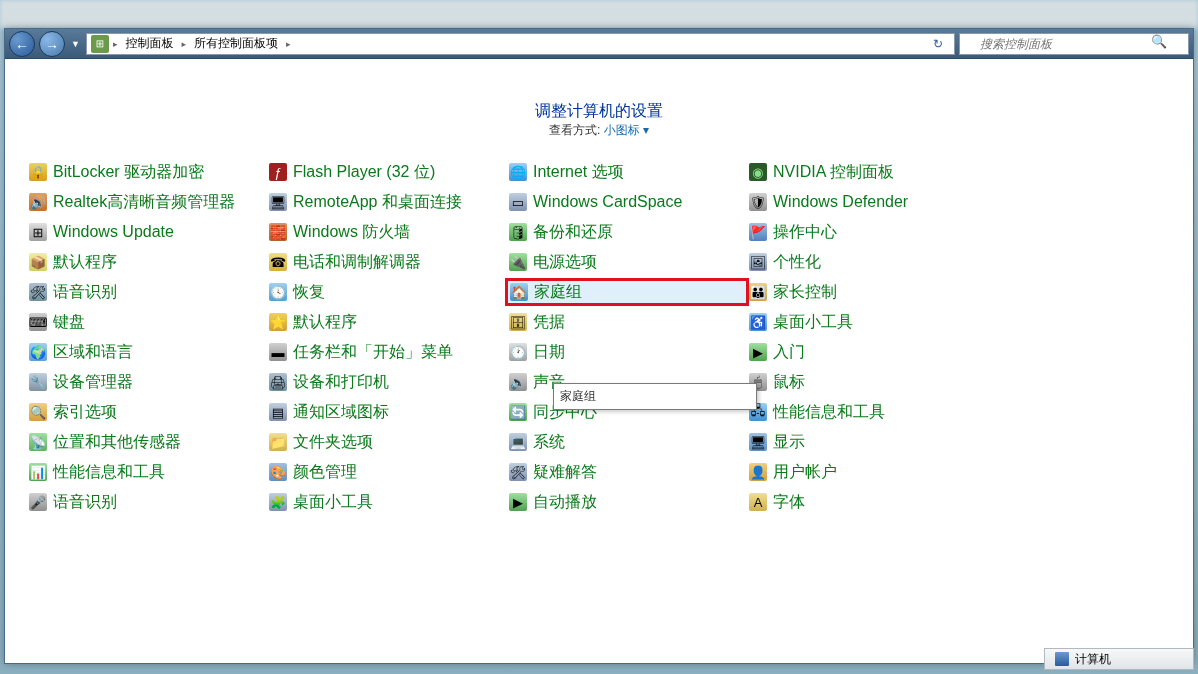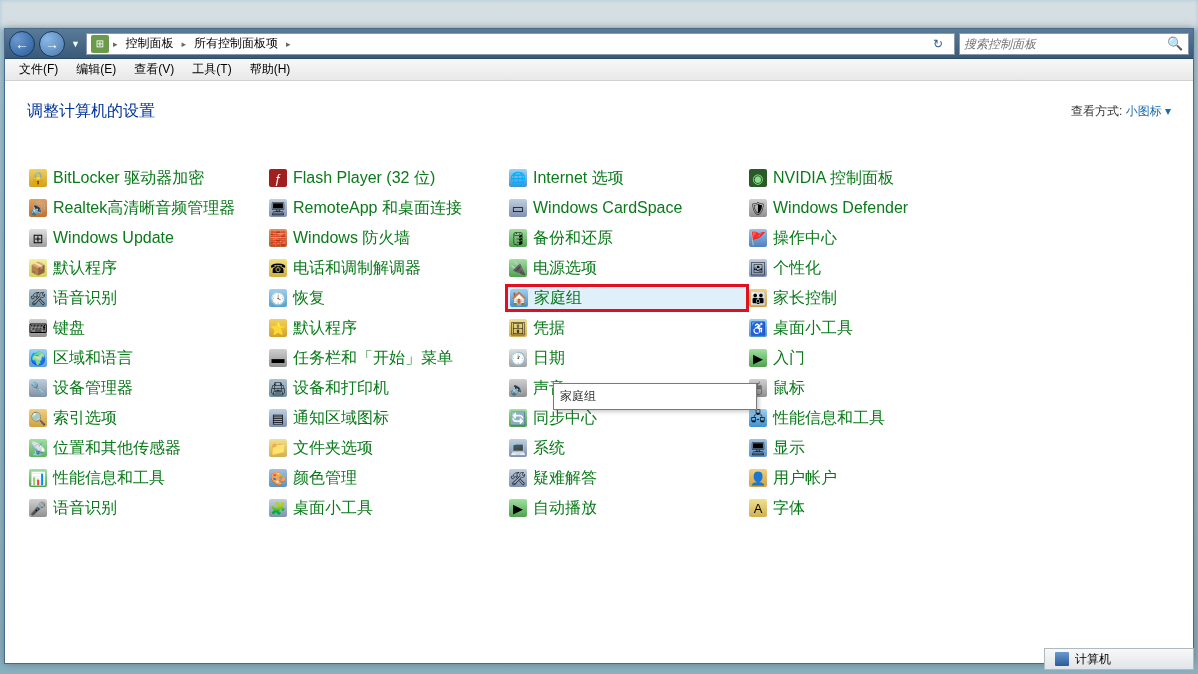--- a/index.html
+++ b/index.html
@@ -14,31 +14,31 @@
 
 .navbar { height: 30px; background: linear-gradient(to bottom, #5a7a9a 0%, #3a5a7a 100%); display: flex; align-items: center; padding: 0 4px; gap: 4px; border-bottom: 1px solid #2a4a6a; }
 .nav-btn { width: 26px; height: 26px; border-radius: 50%; background: radial-gradient(circle at 30% 30%, #6a9acf, #2a5a9a); display: flex; align-items: center; justify-content: center; color: #fff; font-size: 14px; cursor: pointer; border: 1px solid #1a3a5a; }
 .nav-btn.fwd { background: radial-gradient(circle at 30% 30%, #8ab8e8, #4a7aaa); }
 .dropdown-arrow { color: #fff; font-size: 9px; cursor: pointer; padding: 0 2px; }
 .addr-icon { width: 18px; height: 18px; background: #6a9a4a; display: inline-flex; align-items: center; justify-content: center; font-size: 10px; color: #fff; border-radius: 2px; }
 .breadcrumb { flex: 1; height: 22px; background: #fff; border: 1px solid #8a9aaa; display: flex; align-items: center; padding: 0 4px; gap: 4px; font-size: 12px; }
 .breadcrumb span.sep { color: #666; font-size: 9px; }
 .breadcrumb span.crumb { cursor: pointer; padding: 2px 4px; }
 .refresh-btn { width: 24px; height: 22px; display: flex; align-items: center; justify-content: center; color: #2a5a9a; cursor: pointer; }
-.search { width: 230px; height: 22px; background: #fff; border: 1px solid #8a9aaa; display: flex; align-items: center; padding: 0 4px; font-size: 12px; color: #888; }
+.search { width: 230px; height: 22px; background: #fff; border: 1px solid #8a9aaa; display: flex; padding: 0 20px; font-size: 12px; color: #888; }
 .search input { flex: 1; border: none; outline: none; font-size: 12px; font-style: italic; color: #6a6a6a; }
 .search-icon { color: #4a7aac; cursor: pointer; font-size: 13px; }
 
 
 .menubar { height: 22px; background: linear-gradient(to bottom, #f8f8f8, #e8e8e8); border-bottom: 1px solid #d0d0d0; display: flex; align-items: center; padding: 0 6px; gap: 2px; font-size: 12px; }
 .menubar span { padding: 2px 8px; cursor: pointer; }
 
 
 .content { position: absolute; top: 54px; left: 0; right: 0; bottom: 0; padding: 18px 22px; overflow: auto; }
-.heading-row { display: flex; justify-content: space-between; align-items: center; margin-bottom: 44px; }
+.heading-row { display: flex; justify-content: space-between; align-items: center; margin-bottom: 21px; flex-direction: column; }
 .heading { font-size: 16px; color: #003399; }
 .view-by { font-size: 12px; color: #333; }
 .view-by a { color: #1a6aa8; text-decoration: none; cursor: pointer; }
 
 .grid { display: grid; grid-template-columns: repeat(4, 240px); column-gap: 0; row-gap: 6px; }
 .item { display: flex; align-items: center; gap: 6px; height: 24px; padding: 1px 2px; cursor: pointer; }
 .item.selected { background: #e0f0fa; border: 1px solid #7ab8e0; }
 .item.highlighted { outline: 3px solid #e01020; outline-offset: -1px; }
 .item .icon { width: 18px; height: 18px; flex-shrink: 0; display: flex; align-items: center; justify-content: center; font-size: 13px; border-radius: 2px; }
 .item .label { font-size: 16px; color: #0a7a1a; }
@@ -121,27 +121,20 @@
       <span class="sep">▸</span>
       <span style="flex:1"></span>
       <span class="refresh-btn">↻</span>
     </div>
     <div class="search">
       <input placeholder="搜索控制面板" style="">
       <span class="search-icon">🔍</span>
     </div>
   </div>
 
-  <div class="menubar">
-    <span>文件(F)</span>
-    <span>编辑(E)</span>
-    <span>查看(V)</span>
-    <span>工具(T)</span>
-    <span>帮助(H)</span>
-  </div>
 
   <div class="content">
     <div class="heading-row">
       <div class="heading">调整计算机的设置</div>
       <div class="view-by">
         <span>查看方式:</span>
         <a>小图标 ▾</a>
       </div>
     </div>
 

